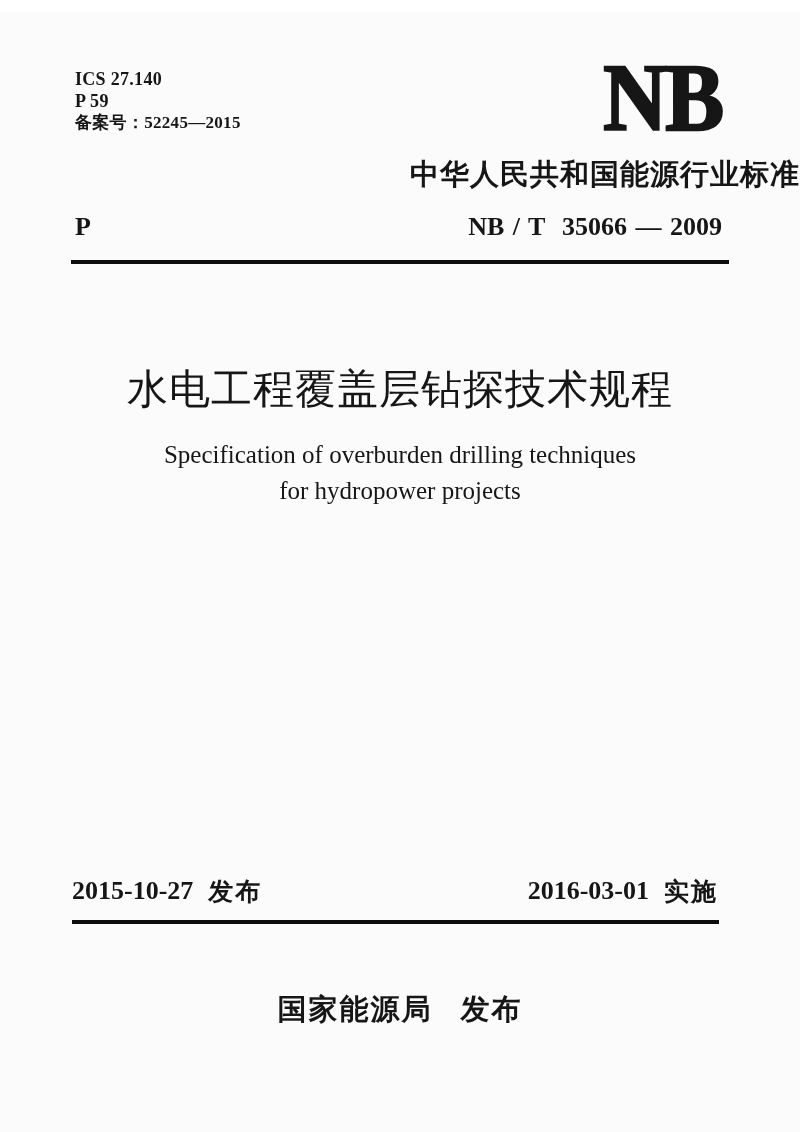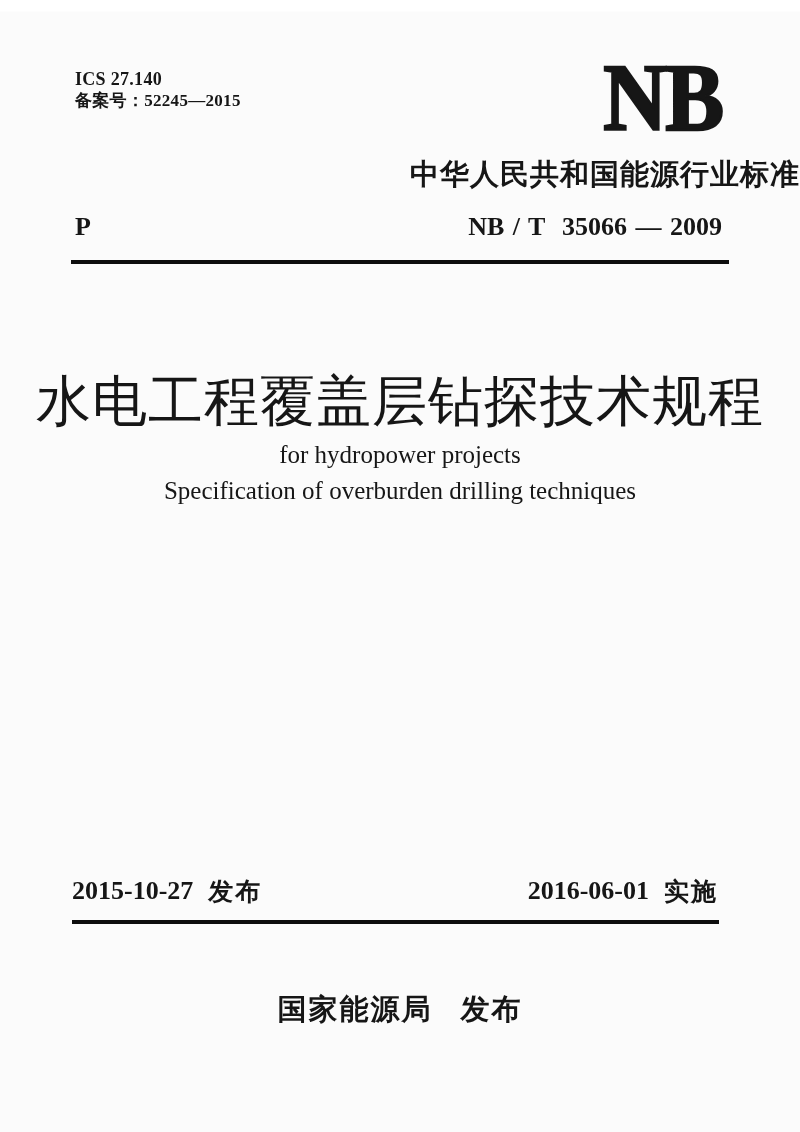--- a/index.html
+++ b/index.html
@@ -51,22 +51,22 @@
   .std-no{font-weight:bold;font-size:26px;white-space:pre;word-spacing:2px;}
   .rule{
     position:absolute;height:4px;background:#0d0d0d;
   }
   .rule-top{left:71px;width:658px;top:260px;}
   .rule-bottom{left:72px;width:647px;top:920px;}
   
   .title-zh{
     position:absolute;left:0;right:0;top:366px;
     text-align:center;
-    font-family:Liberation Serif, serif;
-    font-weight:500;font-size:55px;line-height:1.3;
+    font-family:Liberation Mono, monospace;
+    font-weight:500;font-size:41px;line-height:1.3;
     letter-spacing:1px;
   }
   .title-en{
     position:absolute;left:0;right:0;top:437px;
     text-align:center;
     font-family:"Liberation Serif","DejaVu Serif",serif;
     font-weight:400;font-size:25px;line-height:36px;
   }
   
   .dates-row{
@@ -88,48 +88,49 @@
     font-weight:600;font-size:29px;letter-spacing:2px;
   }
 </style>
 </head>
 <body>
 
 <div class="page">
 
   <div class="codes">
     <div>ICS 27.140</div>
+    <div>P 59</div>
     <div class="record" lang="zh">备案号：52245—2015</div>
   </div>
 
   <div class="logo">NB</div>
 
   <div class="std-type" lang="zh">中华人民共和国能源行业标准</div>
 
   <div class="std-row">
     <span class="doc-class">P</span>
     <span class="std-no">NB / T  35066 — 2009</span>
   </div>
 
   <div class="rule rule-top"></div>
 
   <div class="title-zh" lang="zh">水电工程覆盖层钻探技术规程</div>
 
   <div class="title-en">
+    <div>Specification of overburden drilling techniques</div>
     <div>for hydropower projects</div>
-    <div>Specification of overburden drilling techniques</div>
   </div>
 
   <div class="dates-row">
     <div class="date-group">
       <span class="date-num">2015-10-27</span>
       <span class="date-label" lang="zh">发布</span>
     </div>
     <div class="date-group">
-      <span class="date-num">2016-06-01</span>
+      <span class="date-num">2016-03-01</span>
       <span class="date-label" lang="zh">实施</span>
     </div>
   </div>
 
   <div class="rule rule-bottom"></div>
 
   <div class="publisher-row">
     <span lang="zh">国家能源局</span>
     <span lang="zh">发布</span>
   </div>

